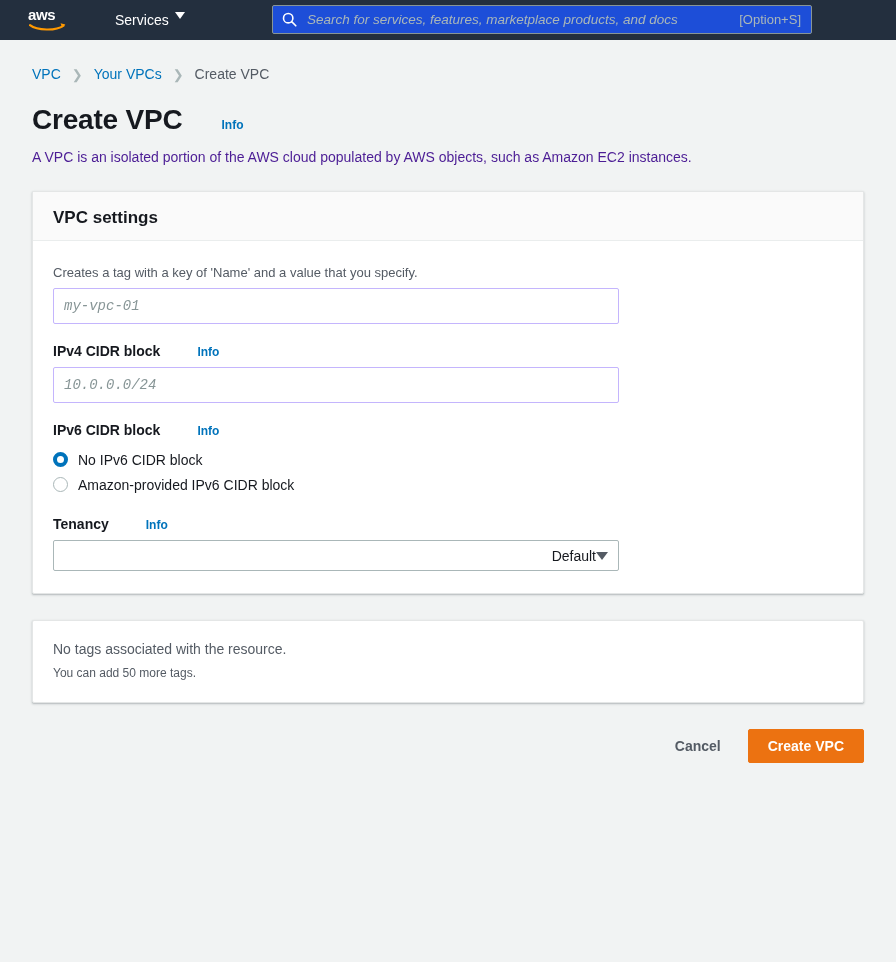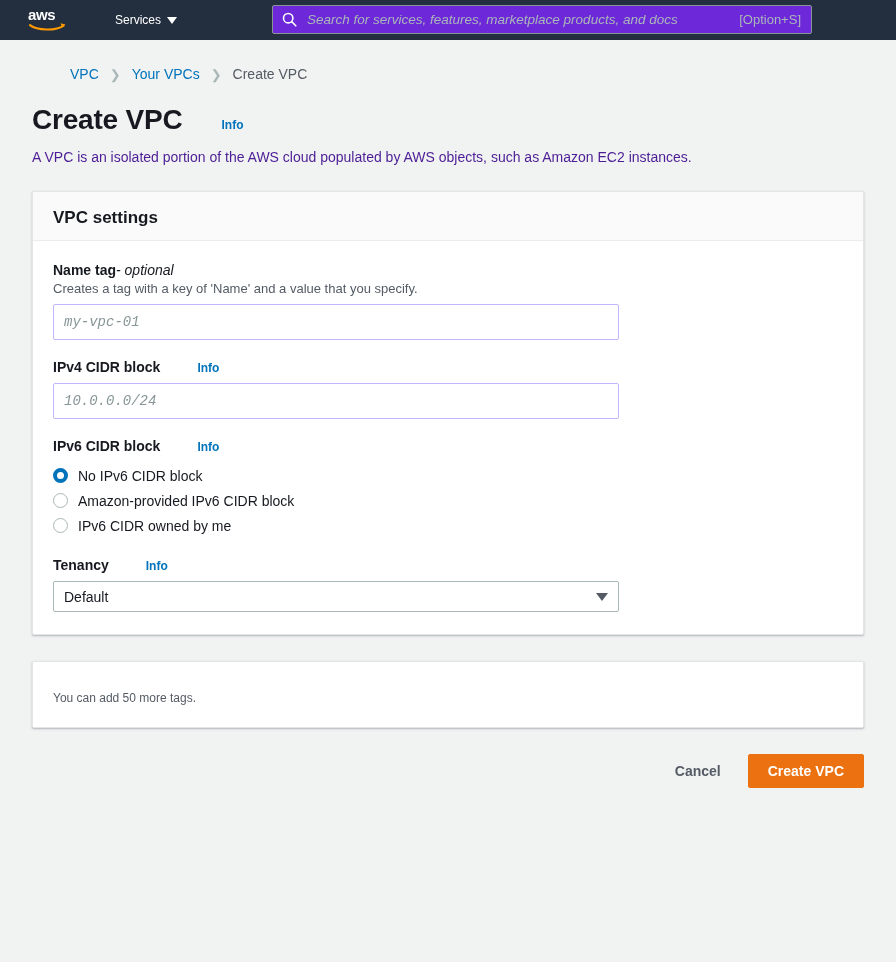--- a/index.html
+++ b/index.html
@@ -37,39 +37,38 @@
   .aws-logo .smile {
     position: absolute;
     left: 1px;
     top: 15px;
     width: 37px;
     height: 9px;
   }
   .services-menu {
     margin-left: 47px;
     color: #ffffff;
-    font-size: 12px;
-    display: flex;
-    align-items: center;
+    font-size: 14px;
+    display: flex;
     gap: 6px;
     cursor: pointer;
   }
   .caret-down {
     width: 0; height: 0;
     border-left: 5px solid transparent;
     border-right: 5px solid transparent;
     border-top: 7px solid #ffffff;
   }
   .searchbar {
     position: absolute;
     left: 272px;
     top: 5px;
     width: 540px;
     height: 29px;
-    background: #6d28d9;
+    background: #1d4ed8;
     border: 1px solid #879596;
     border-radius: 2px;
     display: flex;
     align-items: center;
     padding: 0 10px 0 9px;
     cursor: text;
   }
   .search-icon { flex: 0 0 auto; margin-right: 8px; display:flex; }
   .search-input {
     flex: 1 1 auto;
@@ -91,21 +90,20 @@
 
   
   .page { padding: 0 32px; }
 
   .breadcrumb {
     display: flex;
     align-items: center;
     gap: 11px;
     padding-top: 26px;
     font-size: 14px;
-    margin-left: 38px;
   }
   .crumb-link { color: #0073bb; cursor: pointer; }
   .crumb-current { color: #545b64; }
   .crumb-sep {
     color: #aab7b8;
     font-size: 13px;
     line-height: 1;
   }
 
   .page-title-row {
@@ -229,20 +227,21 @@
     width: 566px;
     height: 31px;
     border: 1px solid #aab7b8;
     border-radius: 2px;
     background: #ffffff;
     display: flex;
     align-items: center;
     padding: 0 10px;
     cursor: pointer;
     position: relative;
+    text-align: right;
   }
   .select-value { font-size: 14px; color: #16191f; flex: 1 1 auto; }
   .select-caret {
     width: 0; height: 0;
     border-left: 6px solid transparent;
     border-right: 6px solid transparent;
     border-top: 8px solid #545b64;
   }
 
   
@@ -347,23 +346,20 @@
   </div>
   <div class="page-desc">A VPC is an isolated portion of the AWS cloud populated by AWS objects, such as Amazon EC2 instances.</div>
 
   <div class="panel">
     <div class="panel-header">
       <div class="panel-title">VPC settings</div>
     </div>
     <div class="panel-body">
 
       <div class="field">
-        <div class="field-label-row">
-          <span class="field-label"><span>Name tag</span><span class="optional">- optional</span></span>
-        </div>
         <div class="field-desc">Creates a tag with a key of 'Name' and a value that you specify.</div>
         <input class="text-input" type="text" placeholder="my-vpc-01" style="">
       </div>
 
       <div class="field">
         <div class="field-label-row">
           <span class="field-label">IPv4 CIDR block</span>
           <span class="info-link">Info</span>
         </div>
         <input class="text-input" type="text" placeholder="10.0.0.0/24" style="">
@@ -376,43 +372,40 @@
         </div>
         <div class="radio-group">
           <div class="radio-row">
             <span class="radio checked"></span>
             <span class="radio-label">No IPv6 CIDR block</span>
           </div>
           <div class="radio-row">
             <span class="radio"></span>
             <span class="radio-label">Amazon-provided IPv6 CIDR block</span>
           </div>
-          <div class="radio-row">
-            <span class="radio"></span>
-            <span class="radio-label">IPv6 CIDR owned by me</span>
-          </div>
         </div>
       </div>
 
       <div class="field">
         <div class="field-label-row">
           <span class="field-label">Tenancy</span>
           <span class="info-link">Info</span>
         </div>
         <div class="select-wrap">
           <span class="select-value">Default</span>
           <span class="select-caret"></span>
         </div>
       </div>
 
     </div>
   </div>
 
   <div class="panel">
     <div class="tags-body">
+      <div class="tags-empty">No tags associated with the resource.</div>
       <div class="tags-hint">You can add 50 more tags.</div>
     </div>
   </div>
 
   <div class="actions">
     <button class="btn-link">Cancel</button>
     <button class="btn-primary">Create VPC</button>
   </div>
 
 </div>

